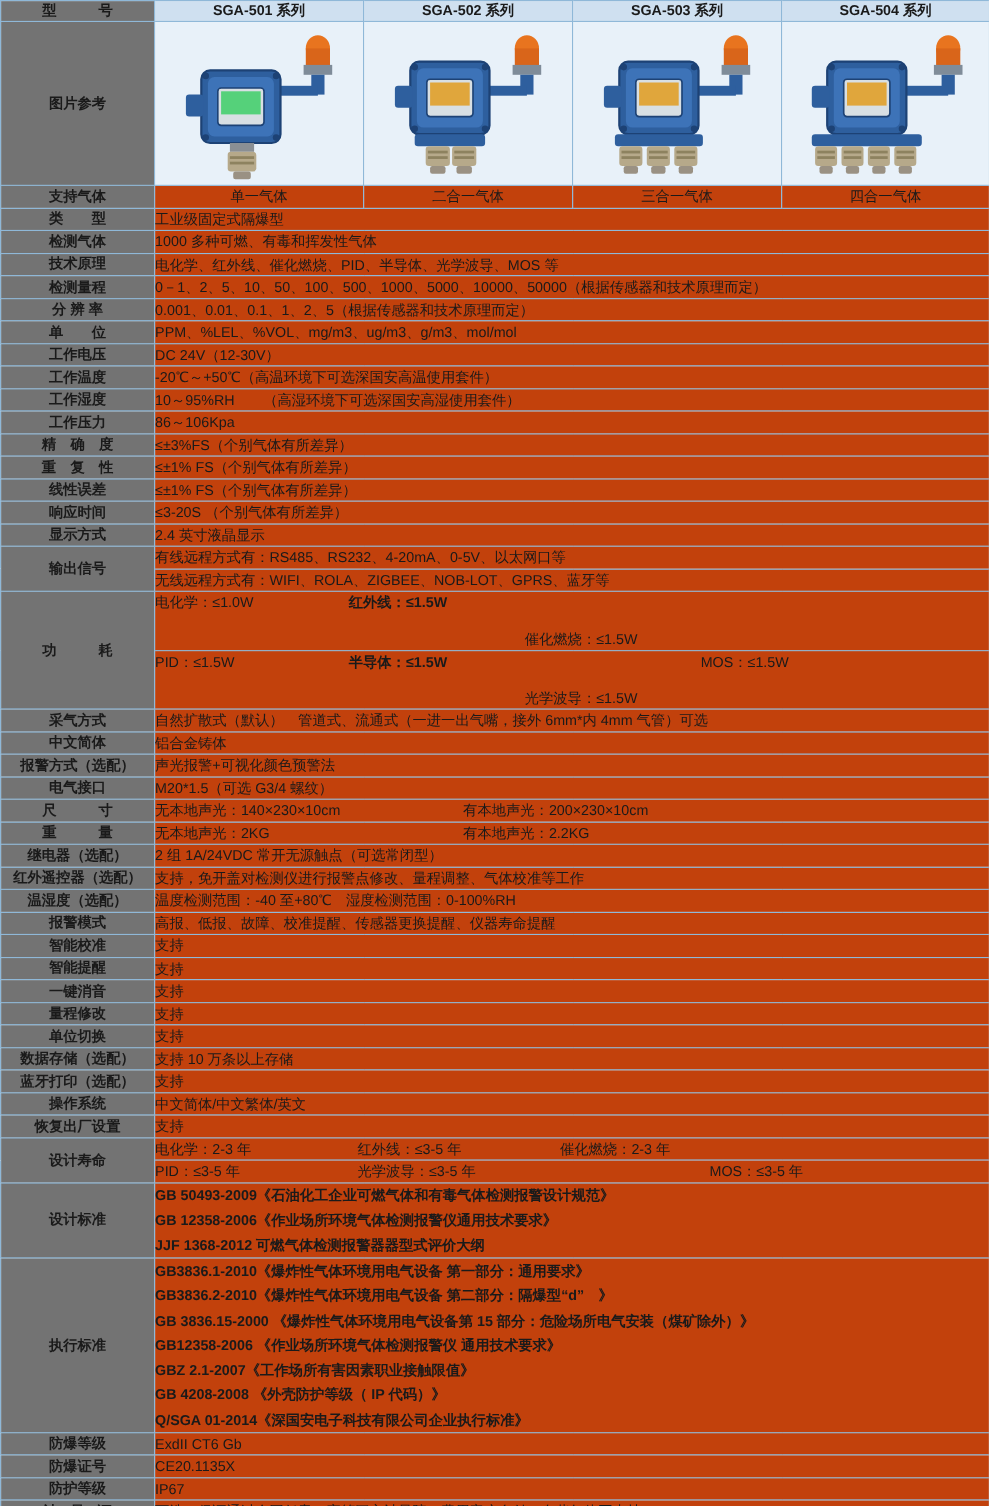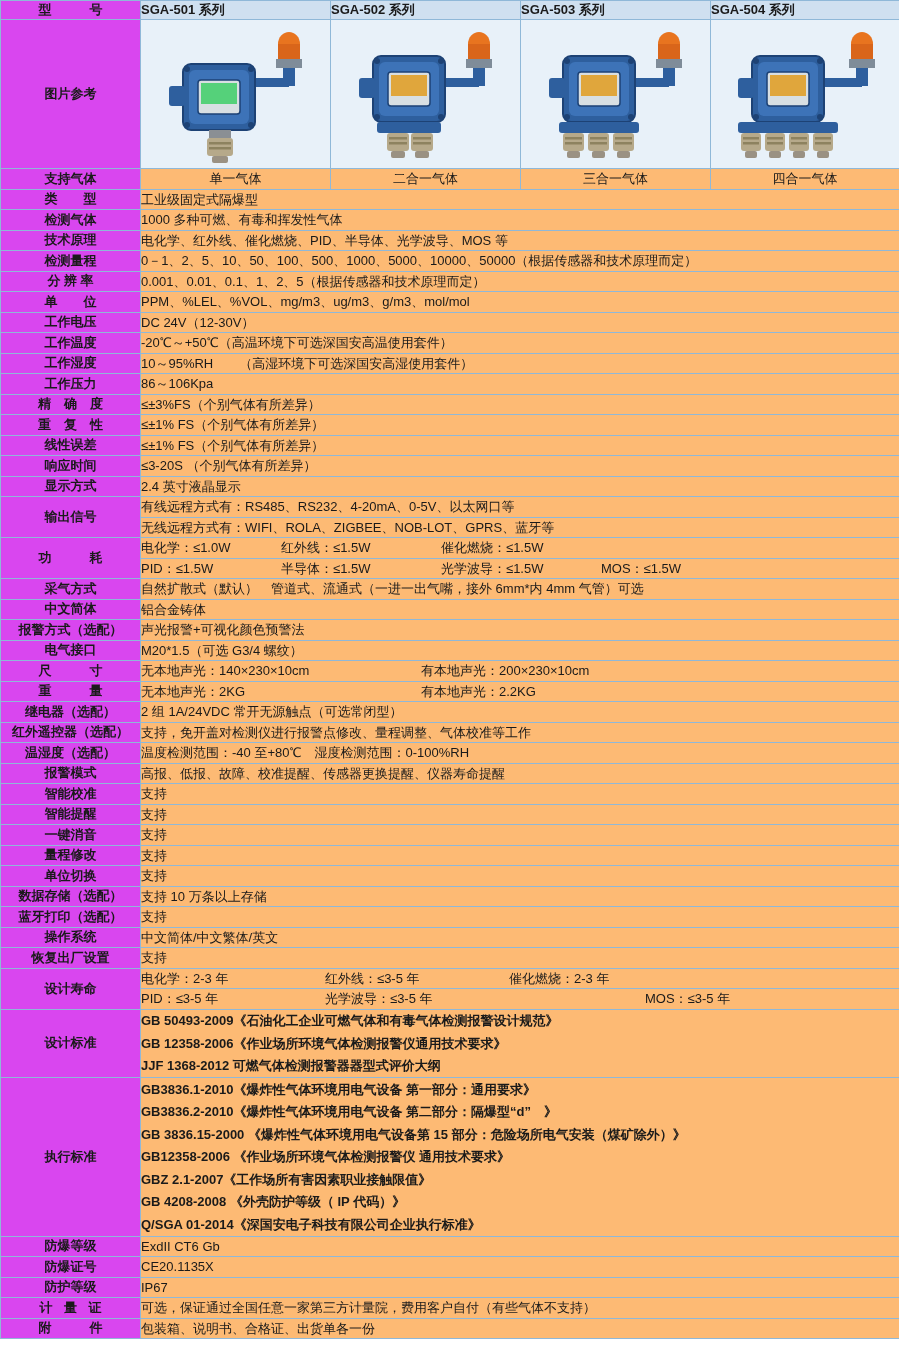--- a/index.html
+++ b/index.html
@@ -17,59 +17,59 @@
     table-layout: fixed;
   }
   table.spec td {
     border: 1px solid #8fb8d8;
     padding: 0;
     vertical-align: middle;
     font-size: 13px;
     color: #1a1a1a;
   }
   .label-cell {
-    background: #d946ef;
+    background: #737373;
     text-align: center;
     font-weight: bold;
     color: #14386b;
     font-size: 13.5px;
     padding: 5px 2px;
     line-height: 1.35;
   }
   .label-cell.sp {
     letter-spacing: 4px;
     text-indent: 4px;
   }
   .val-cell {
-    background: #fdba74;
+    background: #c2410c;
     padding: 5px 8px;
     line-height: 1.5;
   }
   .val-cell.center {
     text-align: center;
   }
   .head-cell {
     background: #cfe0f0;
-    text-align: left;
+    text-align: center;
     font-weight: bold;
     color: #14386b;
     font-size: 13.5px;
     padding: 6px 2px;
   }
   .img-cell {
     background: #e8f1f9;
     text-align: center;
     padding: 4px 0 2px 0;
     height: 148px;
   }
   .pwr-line { display: flex; }
   .pwr-line span { display: inline-block; }
-  .w1 { width: 140px; }
-  .w2 { width: 160px; }
-  .w3 { width: 160px; }
+  .w1 { width: 176px; }
+  .w2 { width: 160px; font-weight: bold; }
+  .w3 { width: 160px; margin-top: 33px; }
   .dim-line span:first-child { width: 280px; }
   .life-line span { width: 184px; }
   .std-list div { padding: 1.5px 0; font-weight: bold; }
 
   
   .device {
     position: relative;
     width: 100%;
     height: 144px;
   }

